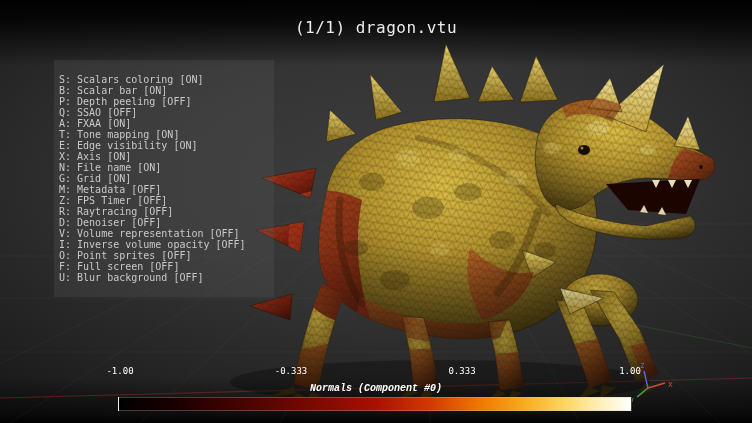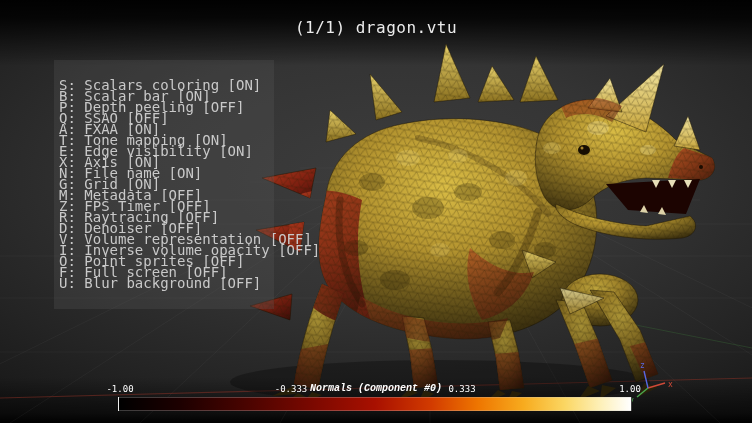--- a/index.html
+++ b/index.html
@@ -16,33 +16,33 @@
       radial-gradient(ellipse 95% 82% at 52% 42%, #3d3d3d 0%, #343434 35%, #242424 65%, #0f0f0f 100%);
   }
   svg.scene { position: absolute; inset: 0; width: 752px; height: 423px; }
   #file-title {
     position: absolute; top: 6px; left: 0; width: 100%;
     text-align: center; color: #ececec; font-size: 16px; letter-spacing: 0.5px; margin-top: 12px;
   }
   #cheatsheet {
     position: absolute; left: 54px; top: 60px; width: 220px;
     background: rgba(90,90,90,0.28);
-    padding: 20px 5px; color: #c9c9c9; font-size: 14px; line-height: 11px;
+    padding: 14px 5px; color: #c9c9c9; font-size: 10px; line-height: 11px;
   }
   .cs-line { white-space: pre; }
   #cheat-commands { margin-top: 11px; }
   #scalarbar {
     position: absolute; left: 118px; top: 397px; width: 514px; height: 14px;
     border: 1px solid rgba(200,200,200,0.3);
     background: linear-gradient(90deg,
       #000000 0%, #1d0000 12%, #4a0400 25%, #780800 37%, #a81000 50%,
       #d23b00 61%, #ee7500 70%, #f7ab1e 79%, #fbd662 87%, #fdf0b8 94%, #ffffff 100%);
   }
   .sb-label {
-    position: absolute; top: 384px; color: #ffffff; font-size: 9px; text-align: center;
+    position: absolute; top: 366px; color: #ffffff; font-size: 9px; text-align: center;
   }
   #tick0 { left: 95px;  width: 50px; }
   #tick1 { left: 263px; width: 56px; }
   #tick2 { left: 436px; width: 52px; }
   #tick3 { left: 606px; width: 48px; }
   #sb-title {
     position: absolute; top: 383px; left: 306px; width: 140px; text-align: center;
     color: #ffffff; font-size: 10px; font-style: italic; font-weight: bold;
     font-family: Liberation Mono, monospace;
   }

